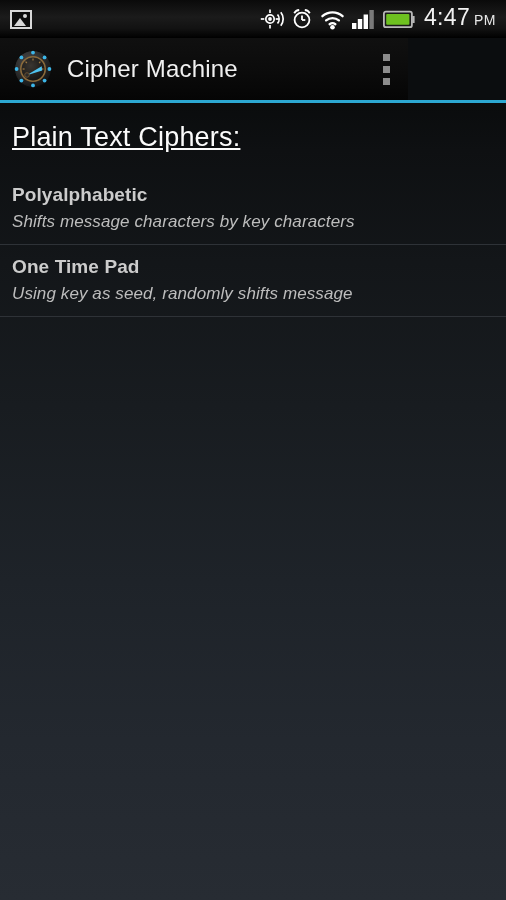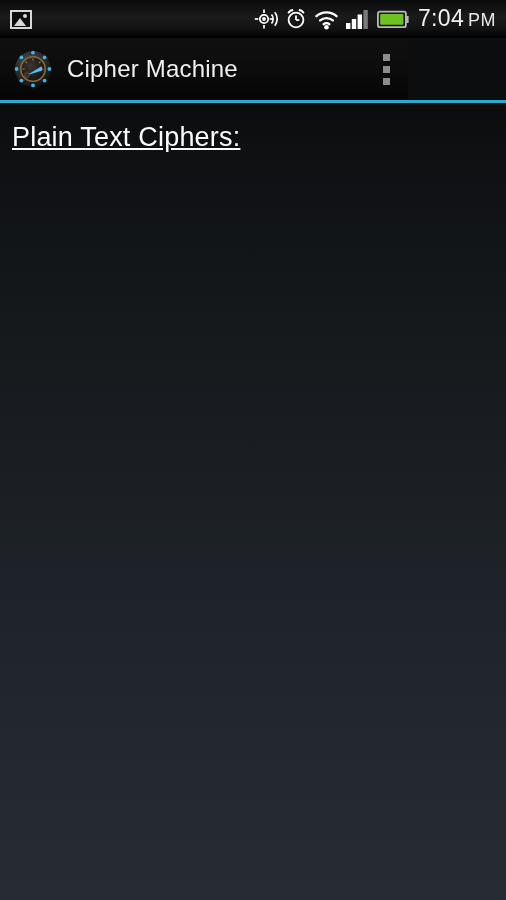--- a/index.html
+++ b/index.html
@@ -74,21 +74,21 @@
     line-height: 23px;
     letter-spacing: 0.3px;
     font-weight: 400;
     display: flex;
     align-items: baseline;
     gap: 4px;
     padding-left: 2px;
     padding-right: 2px;
   }
   .sb-time .ampm {
-    font-size: 18px;
+    font-size: 14px;
     letter-spacing: 0.5px;
     color: #e8e8e8;
   }
 
   
   #action-bar {
     position: absolute;
     top: 38px; left: 0;
     width: 408px;
     height: 62px;
@@ -253,21 +253,21 @@
 
       <span>
         <svg class="sb-icon" width="32" height="19" viewBox="0 0 32 19">
           <rect x="0.9" y="1.6" width="28" height="15.6" rx="2" ry="2" fill="#1a1a1a" stroke="#b8b8b8" stroke-width="1.8"></rect>
           <rect x="29.2" y="6" width="2.4" height="7" fill="#b8b8b8"></rect>
           <rect x="3.2" y="4" width="23.2" height="10.8" rx="1" fill="#6ec120"></rect>
         </svg>
       </span>
 
       <div class="sb-time">
-        <span>7:04</span>
+        <span>4:47</span>
         <span class="ampm">PM</span>
       </div>
 
     </div>
   </div>
 
   <div id="action-bar">
 
     <div id="app-icon">
       <svg width="40" height="40" viewBox="0 0 40 40">
@@ -321,15 +321,28 @@
       <span class="dot"></span>
     </div>
   </div>
 
   <div id="accent-divider"></div>
 
   <div id="content">
 
     <div id="section-heading">Plain Text Ciphers:</div>
 
+    <div id="cipher-list">
+
+      <div class="list-item">
+        <div class="item-title">Polyalphabetic</div>
+        <div class="item-subtitle">Shifts message characters by key characters</div>
+      </div>
+
+      <div class="list-item">
+        <div class="item-title">One Time Pad</div>
+        <div class="item-subtitle">Using key as seed, randomly shifts message</div>
+      </div>
+
+    </div>
   </div>
 
 </div>
 
 </body></html>

